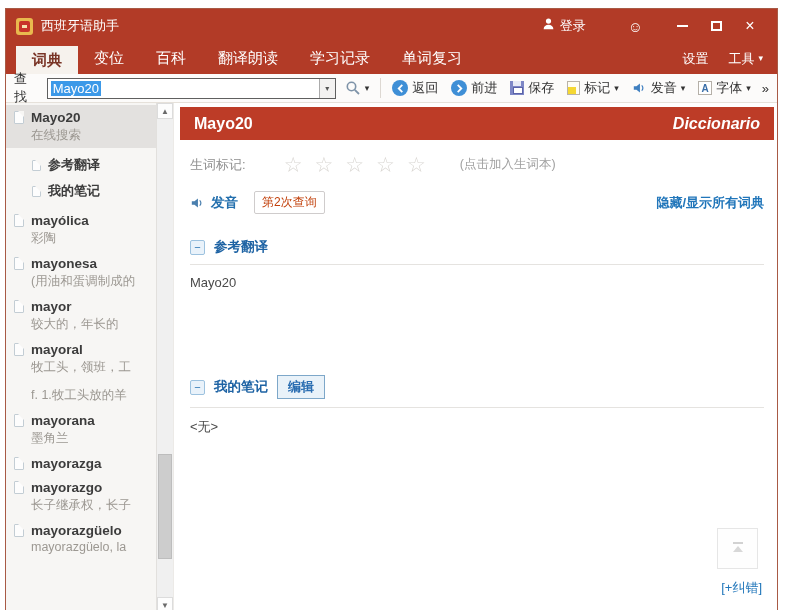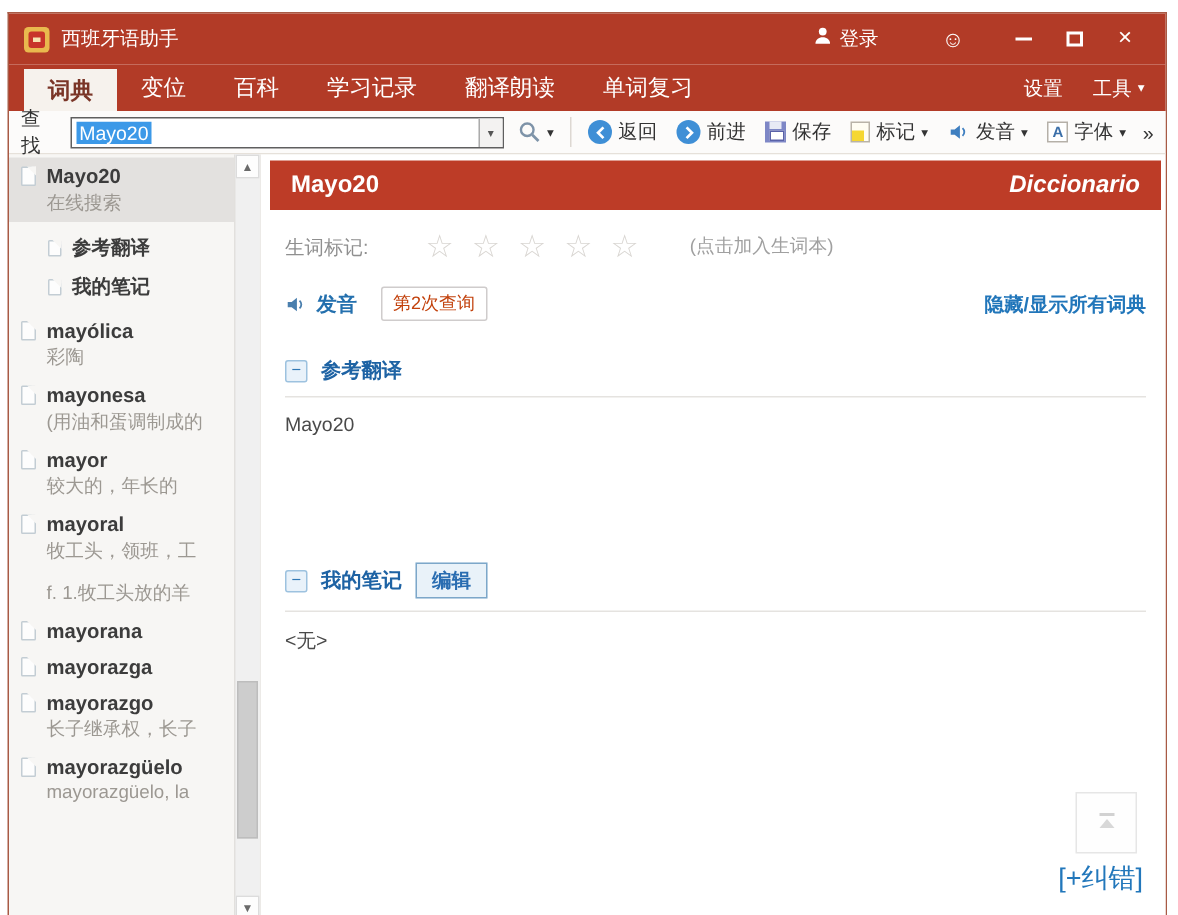--- a/index.html
+++ b/index.html
@@ -135,21 +135,21 @@
   .editbtn { border:1px solid #7da7c9; background:#e9f2f9; color:#2a6db1; font-weight:bold;
     font-size:13px; padding:2px 10px; cursor:pointer; }
   .secdivider { border:none; border-top:1px solid #e5e3e0; margin:8px 0 10px 0; }
   .secbody { font-size:13px; color:#4a4a4a; min-height:54px; }
   .section.notes { margin-top:46px; }
 
   .topbtn { position:absolute; right:16px; bottom:44px; width:41px; height:41px;
     background:#fefefe; border:1px solid #e6e6e6; display:flex; align-items:center;
     justify-content:center; cursor:pointer; }
   .correction { position:absolute; right:12px; bottom:16px; color:#2277bb;
-    font-size:18px; cursor:pointer; }
+    font-size:13px; cursor:pointer; }
 </style>
 </head>
 <body>
 
 <div class="window">
 
   <div class="titlebar">
     <span class="applogo"></span>
     <span class="apptitle">西班牙语助手</span>
     <div class="tb-right">
@@ -170,22 +170,22 @@
       <span class="winbtn">
           <span class="closeglyph">×</span>
         </span>
     </div>
   </div>
 
   <div class="tabbar">
     <span class="tab active">词典</span>
     <span class="tab">变位</span>
     <span class="tab">百科</span>
+    <span class="tab">翻译朗读</span>
     <span class="tab">学习记录</span>
-    <span class="tab">翻译朗读</span>
     <span class="tab">单词复习</span>
     <div class="tabbar-right">
       <span class="item">设置</span>
       <span class="item">
         <span>工具</span>
         <span class="dd">▾</span>
       </span>
     </div>
   </div>
 
@@ -294,20 +294,21 @@
           <div class="sb-sub">牧工头，领班，工</div>
         </div>
         <div class="sb-item">
           <div class="sb-sub">f.  1.牧工头放的羊</div>
         </div>
         <div class="sb-item">
           <div class="sb-wordrow">
               <span class="docicon"></span>
               <span class="sb-word">mayorana</span>
             </div>
+          <div class="sb-sub">墨角兰</div>
         </div>
         <div class="sb-item">
           <div class="sb-wordrow">
               <span class="docicon"></span>
               <span class="sb-word">mayorazga</span>
             </div>
         </div>
         <div class="sb-item">
           <div class="sb-wordrow">
               <span class="docicon"></span>

